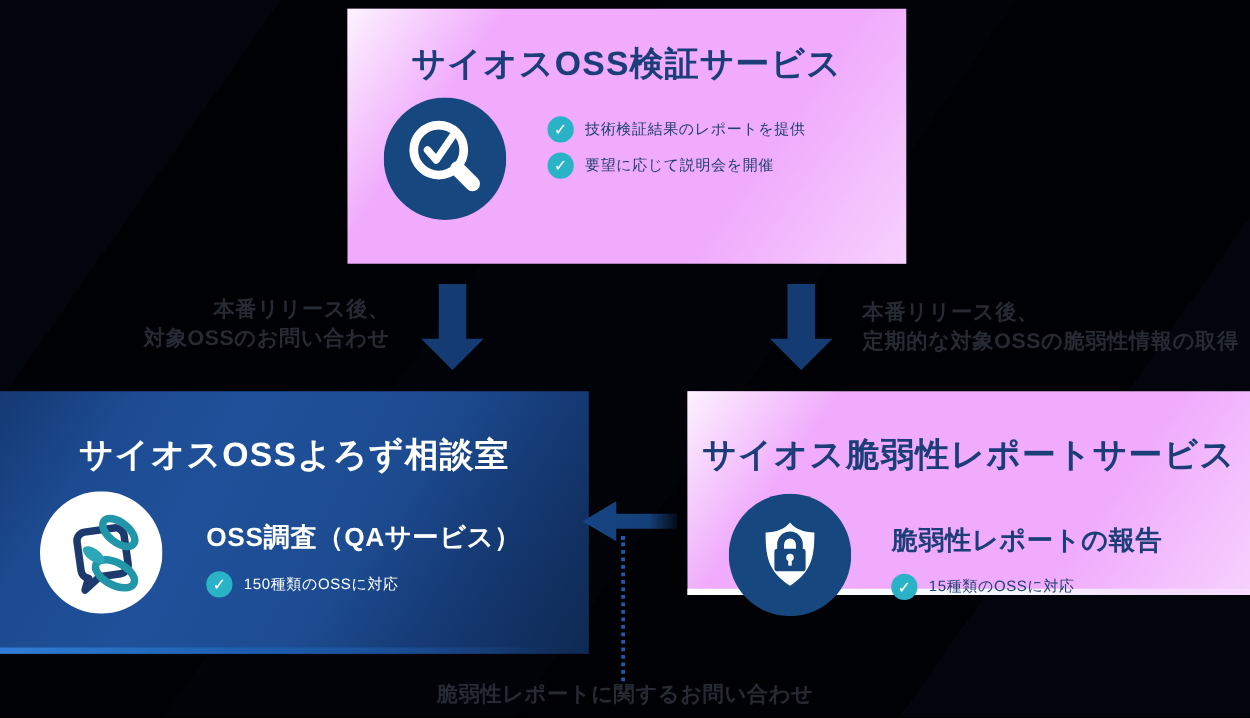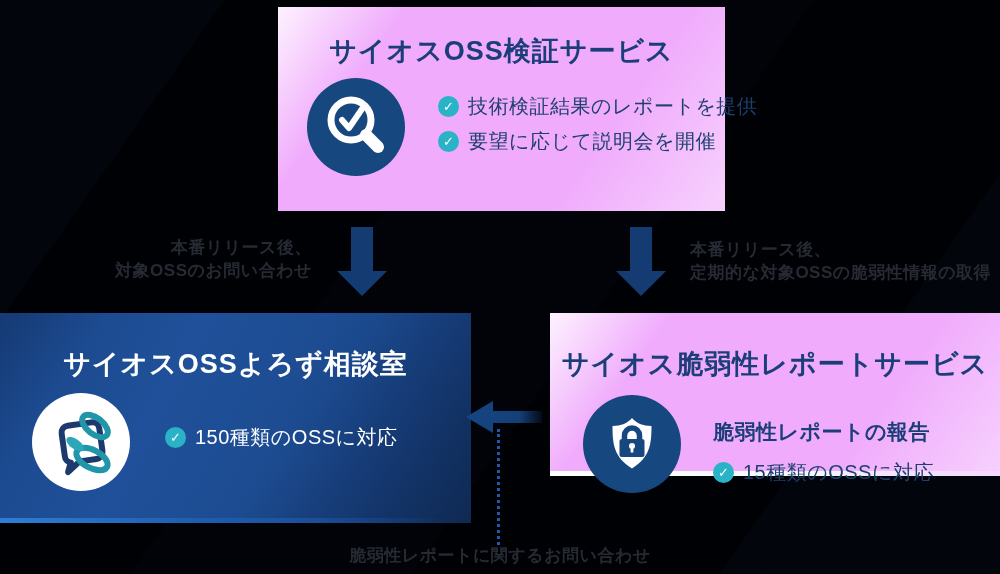--- a/index.html
+++ b/index.html
@@ -40,21 +40,21 @@
   .card-left .icon-badge{left:32px;top:80px;}
   .card-right .icon-badge{left:33px;top:82px;}
   .card-content{position:absolute;}
   .card-top  .card-content{left:160px;top:78px;}
   .card-left .card-content{left:165px;top:103px;}
   .card-right .card-content{left:163px;top:105px;}
   .card-heading{font-size:21px;font-weight:bold;letter-spacing:0.5px;margin:0 0 13px 0;white-space:nowrap;}
   .bullet-row{display:flex;align-items:center;gap:9px;margin-top:8px;white-space:nowrap;}
   .check-dot{width:21px;height:21px;border-radius:50%;background:#2ab2c6;color:#fff;
     display:flex;align-items:center;justify-content:center;font-size:13px;font-weight:bold;flex:0 0 21px;}
-  .bullet-text{font-size:20px;letter-spacing:0.5px;}
+  .bullet-text{font-size:12px;letter-spacing:0.5px;}
   .card-light .bullet-text{color:#1e406f;}
   .card-blue  .bullet-text{color:#ffffff;}
   .conn-label{position:absolute;font-size:17px;font-weight:bold;line-height:23px;
     color:#262a33;letter-spacing:0.5px;white-space:nowrap;}
   .label-left-down{left:80px;top:236px;width:232px;text-align:right;}
   .label-right-down{left:690px;top:238px;text-align:left;}
   .label-bottom{left:300px;top:544px;width:400px;text-align:center;}
   .arrow{position:absolute;}
   .arrow-down-left{left:337px;top:227px;}
   .arrow-down-right{left:616px;top:227px;}
@@ -120,20 +120,21 @@
         <circle cx="49" cy="49" r="49" fill="#ffffff"></circle>
         <g transform="rotate(-8 49 49)">
           <path d="M38 31 h24 a7 7 0 0 1 7 7 v23 a7 7 0 0 1 -7 7 H45 l-13 9 l4 -9 a7 7 0 0 1 -5 -7 V38 a7 7 0 0 1 7 -7 z" fill="none" stroke="#1d3a6e" stroke-width="6" stroke-linejoin="round"></path>
         </g>
         <ellipse cx="63" cy="33" rx="15" ry="8" transform="rotate(38 63 33)" fill="none" stroke="#2196a8" stroke-width="6"></ellipse>
         <ellipse cx="60" cy="66" rx="17" ry="9" transform="rotate(28 60 66)" fill="none" stroke="#2196a8" stroke-width="6"></ellipse>
         <ellipse cx="43" cy="51" rx="10" ry="5" transform="rotate(35 43 51)" fill="#2ba7b8"></ellipse>
       </svg>
     </div>
     <div class="card-content">
+      <div class="card-heading">OSS調査（QAサービス）</div>
       <div class="bullet-row">
         <span class="check-dot">✓</span>
         <span class="bullet-text">150種類のOSSに対応</span>
       </div>
     </div>
   </div>
 
   <div class="card card-light card-right">
     <div class="shine-light"></div>
     <div class="glow-white"></div>

